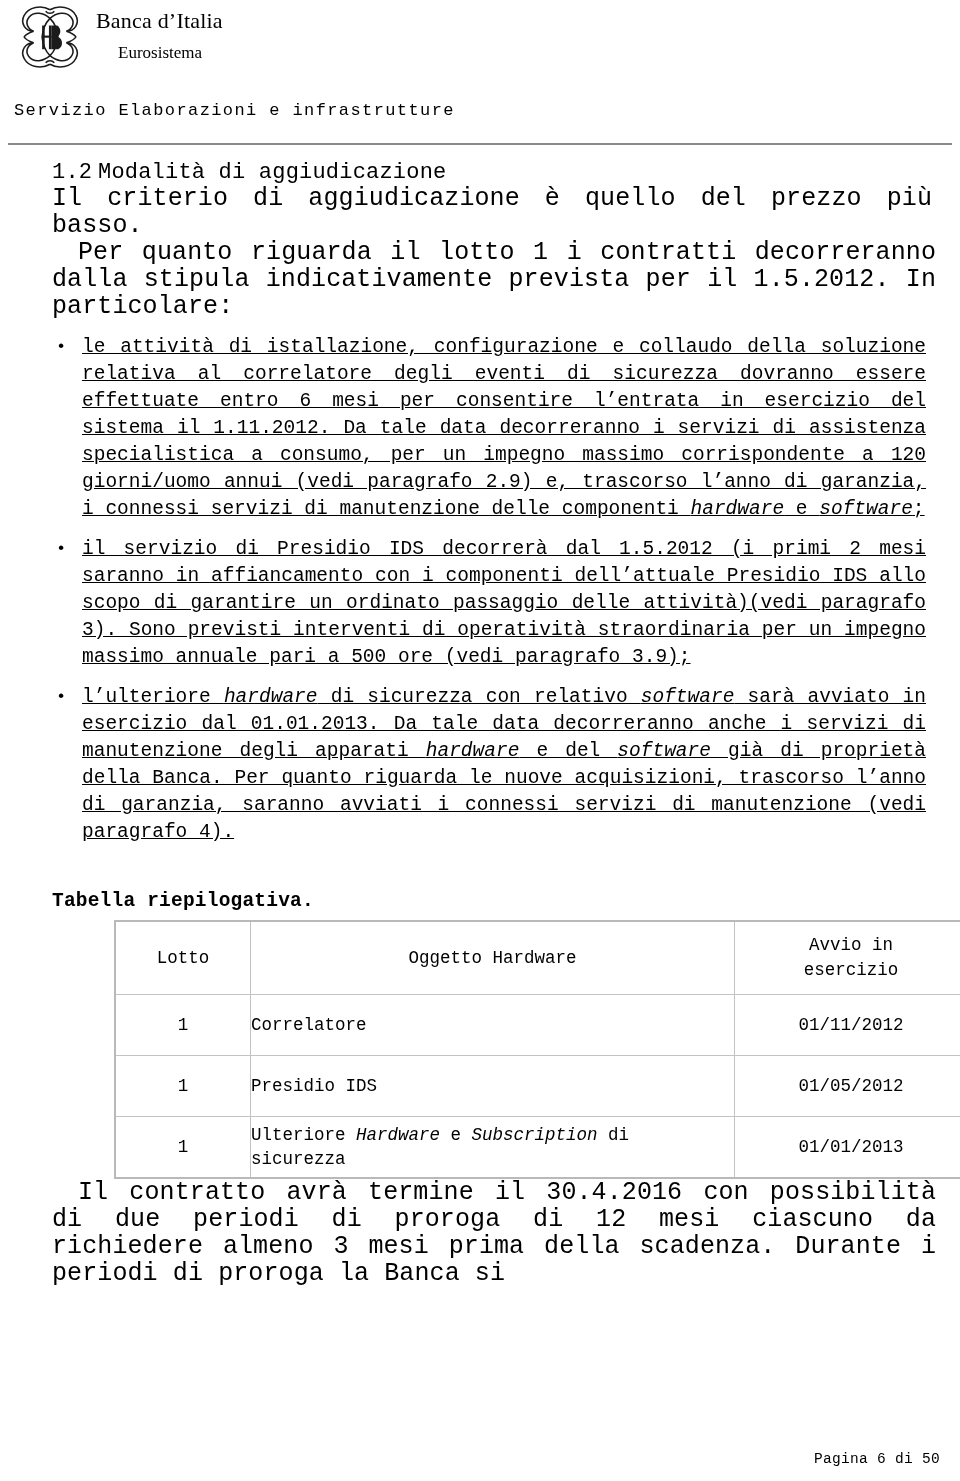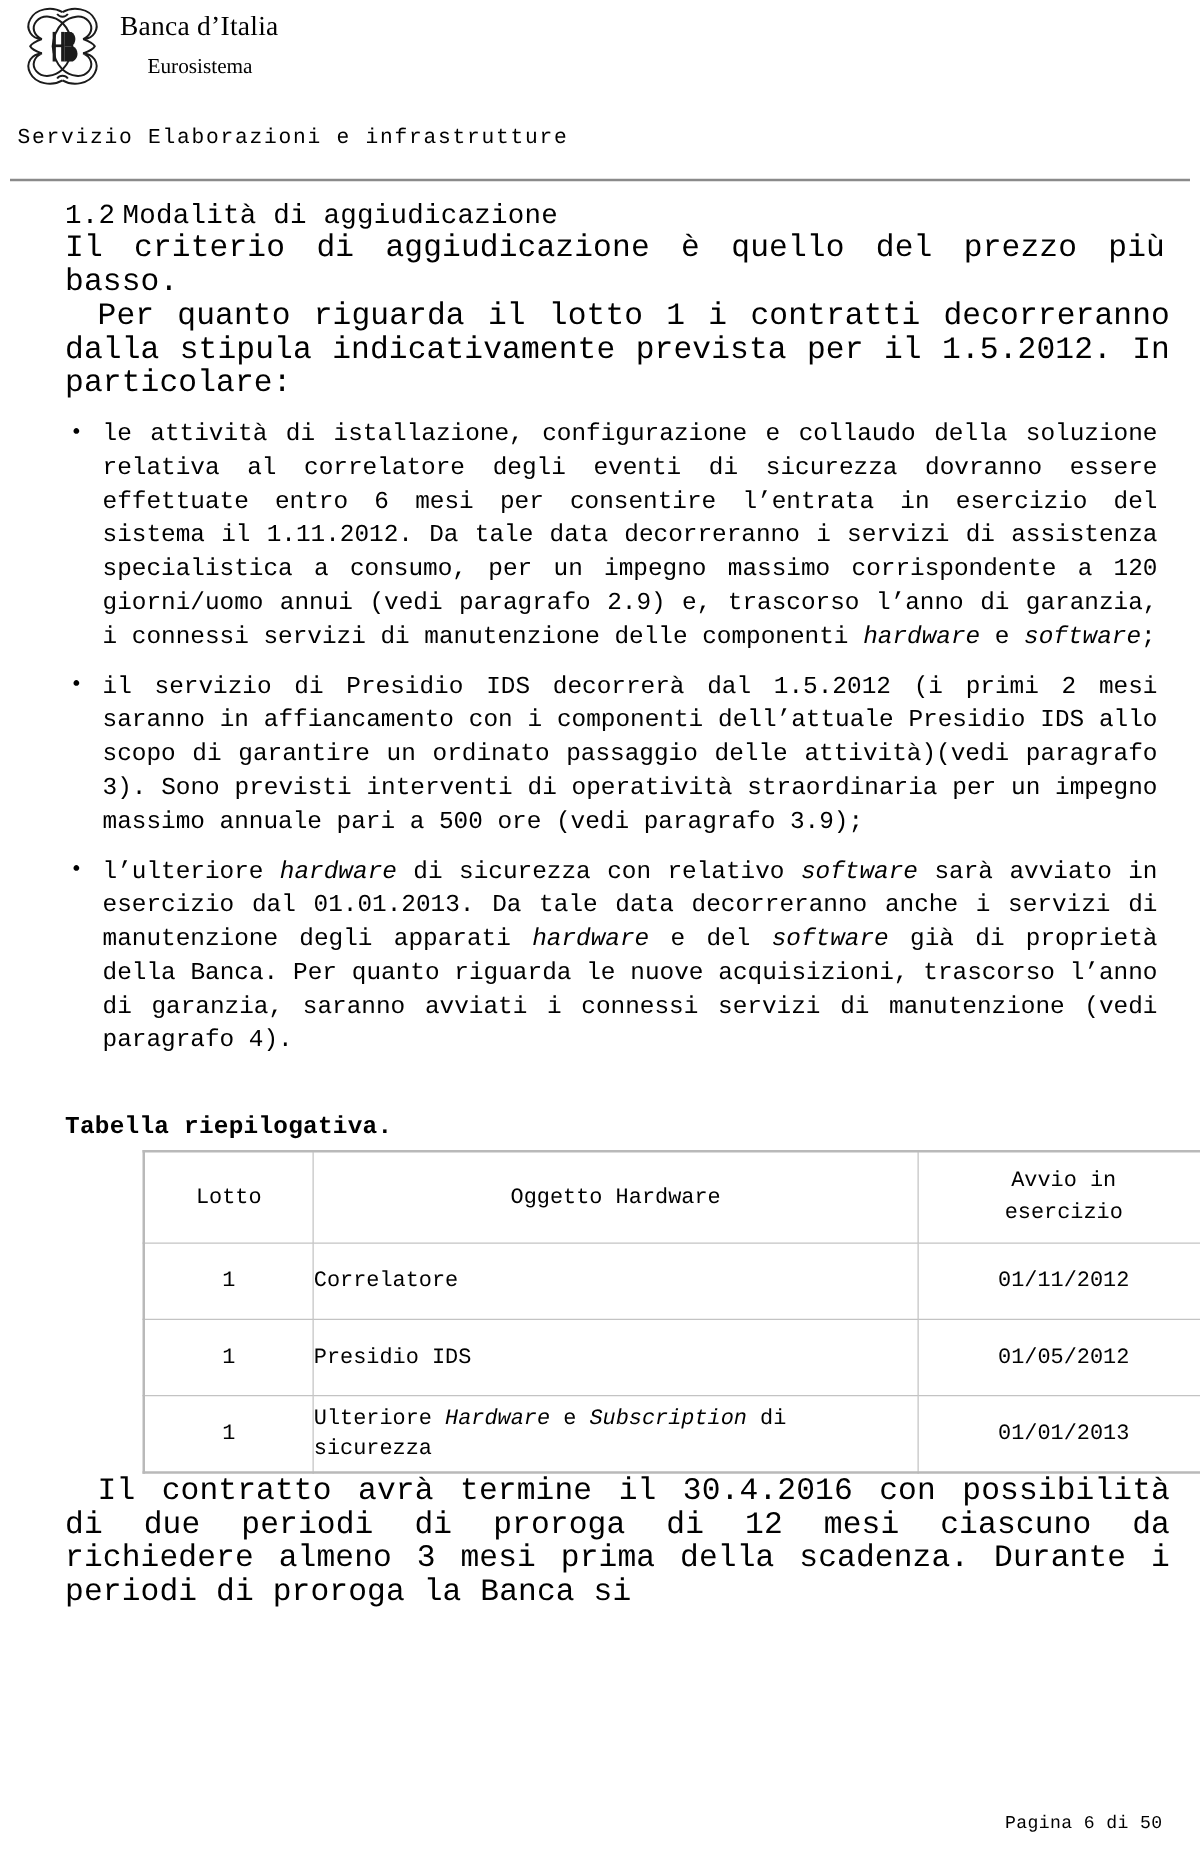--- a/index.html
+++ b/index.html
@@ -136,20 +136,21 @@
   .para-final {
     margin-top: 36px;
     text-indent: 26px;
     padding-right: 6px;
   }
 
   ul.bullets {
     list-style: none;
     margin: 14px 16px 0 0;
     padding: 0;
+    text-decoration: underline;
   }
   ul.bullets > li {
     position: relative;
     padding-left: 30px;
     margin-top: 13px;
     font-size: 19.5px;
     line-height: 27px;
     text-align: justify;
     text-justify: inter-word;
   }
@@ -200,21 +201,21 @@
   table.summary tbody td.c-oggetto { text-align: left; padding-left: 0; }
   table.summary tbody td.c-avvio { text-align: center; }
   .hdr-avvio { line-height: 25px; }
 
   
   .page-footer {
     position: absolute;
     left: 0;
     bottom: 14px;
     width: 960px;
-    padding-right: 30px;
+    padding-right: 20px;
     box-sizing: border-box;
     text-align: right;
     font-size: 14.5px;
     letter-spacing: 0.3px;
   }
 </style>
 </head>
 <body>
 
 <div class="page-header">

